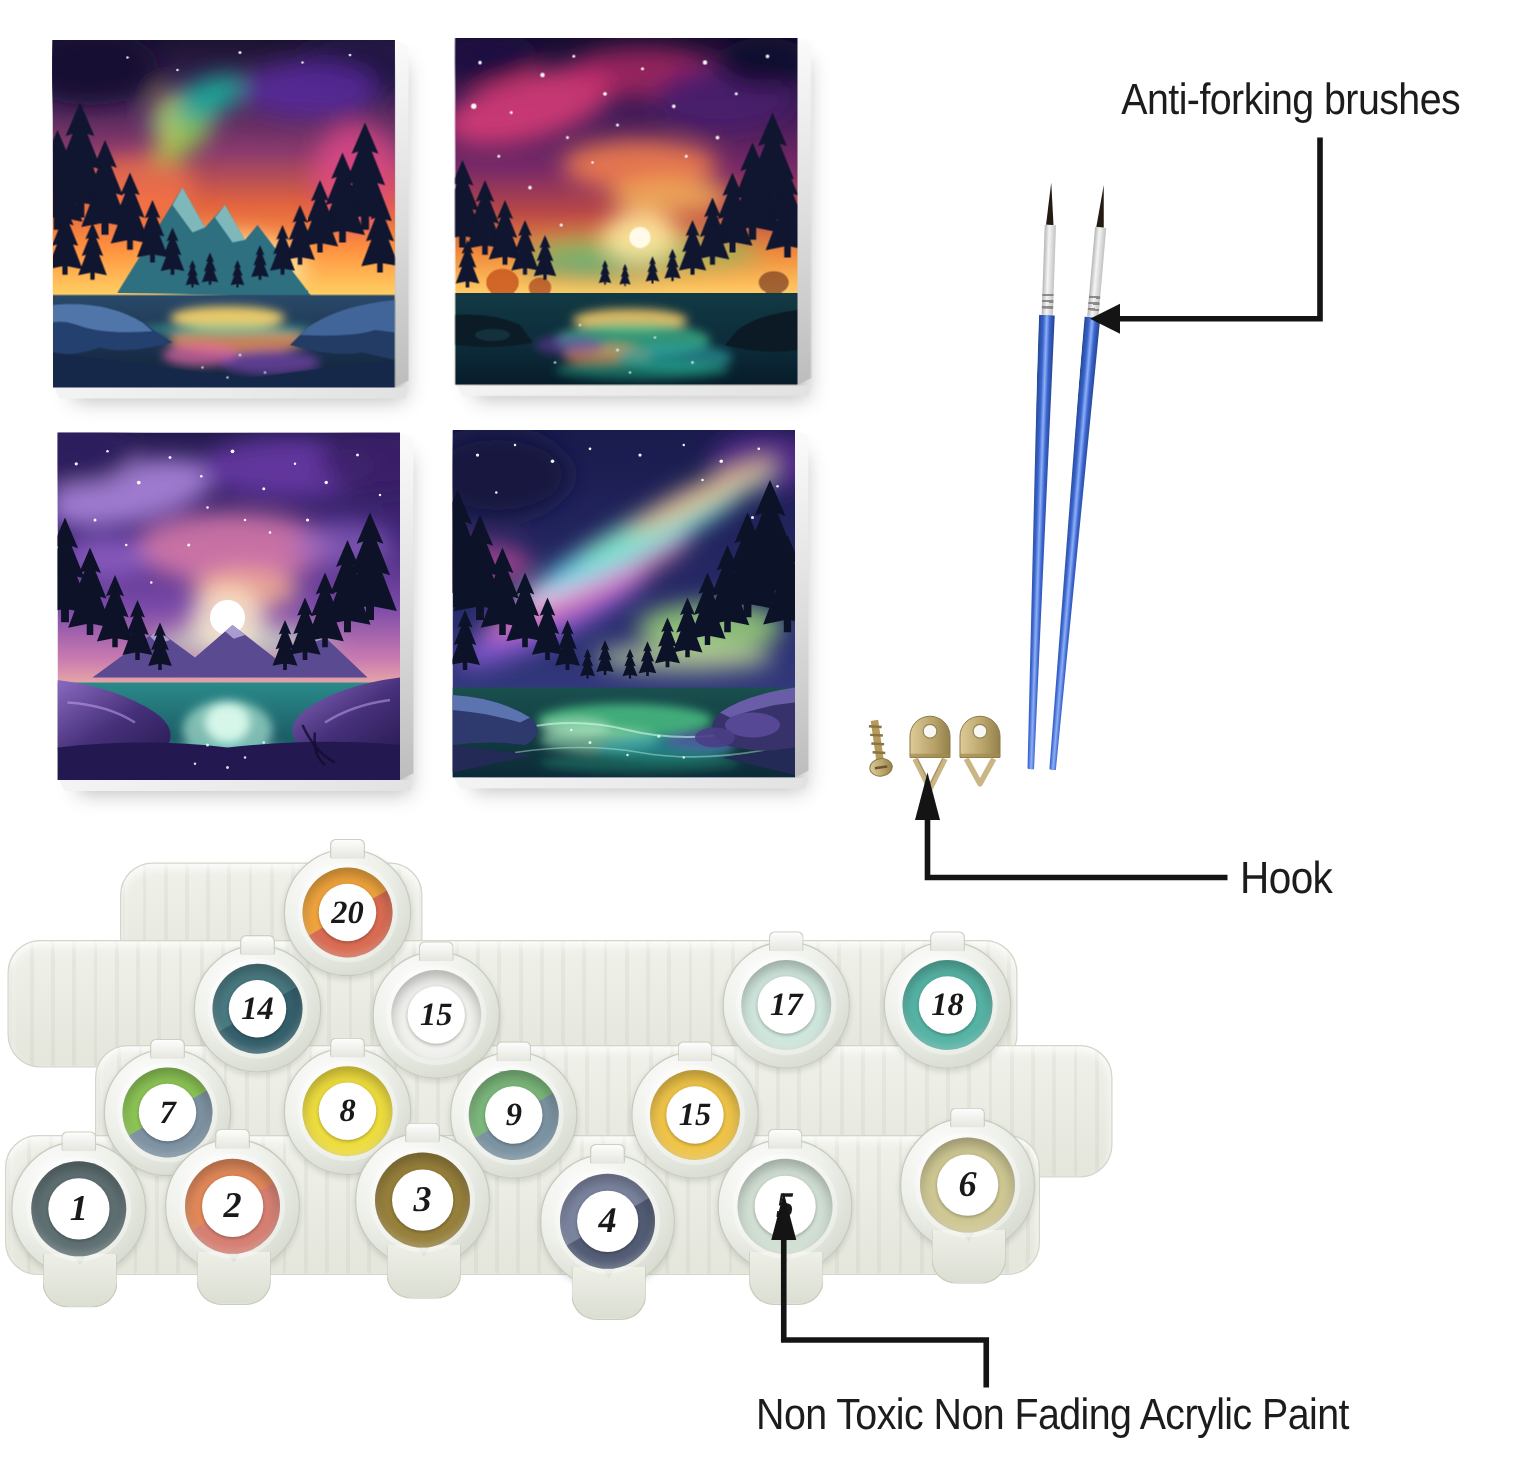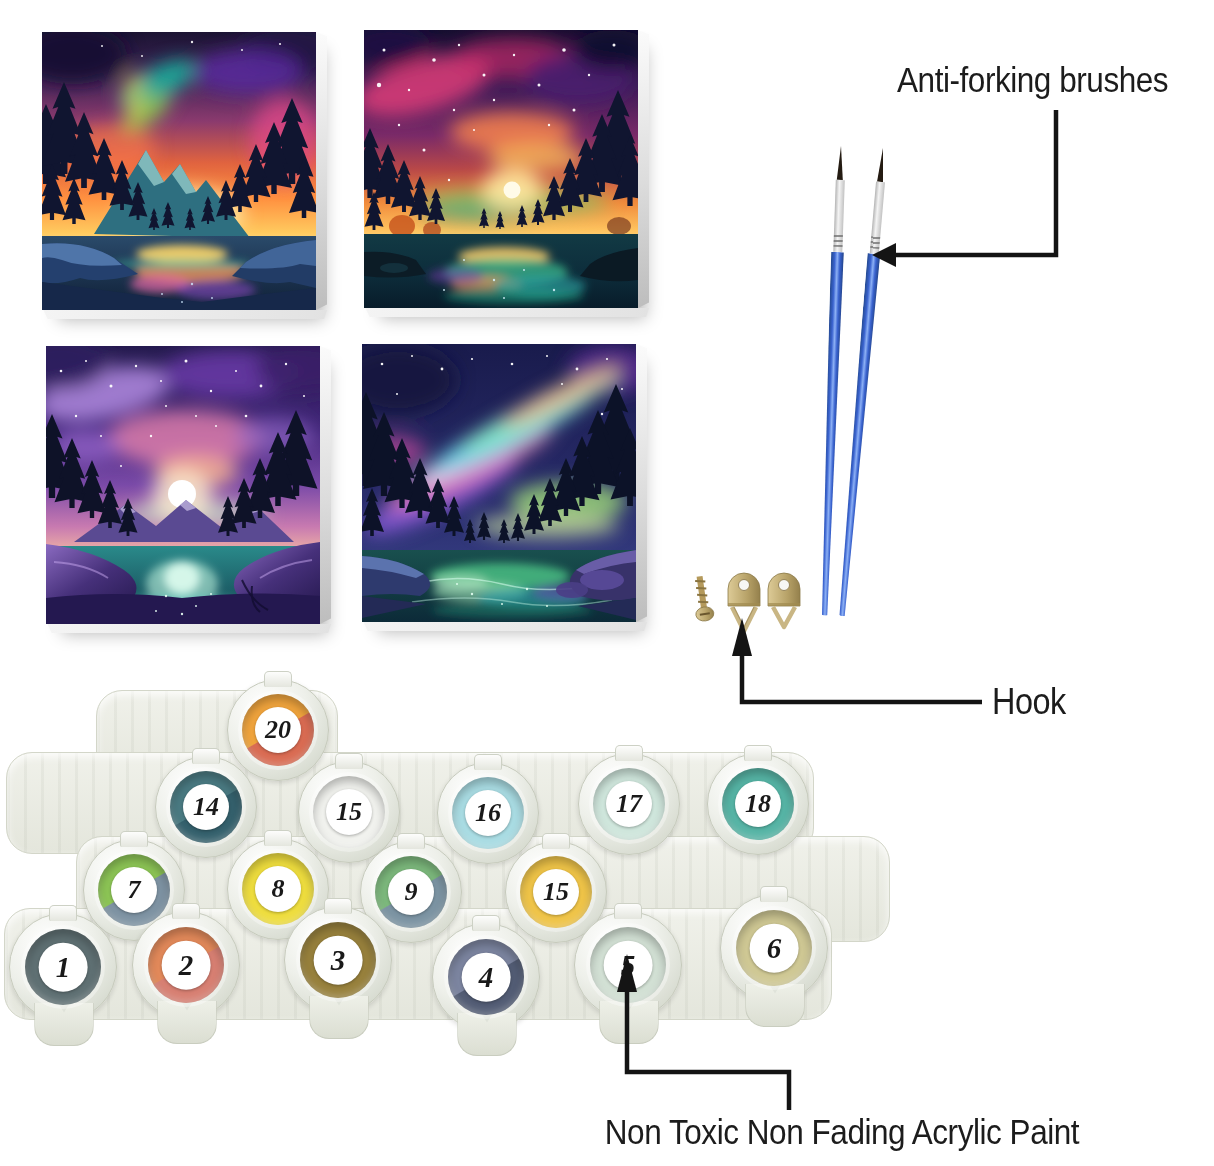--- a/index.html
+++ b/index.html
@@ -555,25 +555,20 @@
     <div class="pot" style="left:155px;top:96px;z-index:2">
       <span class="tab"></span>
       <span class="paint" style="background: linear-gradient(150deg, rgb(74, 122, 130) 50%, rgb(52, 96, 108) 51%);"></span>
       <span class="num">14</span>
     </div>
     <div class="pot" style="left:298px;top:101px;z-index:2">
       <span class="tab"></span>
       <span class="paint" style="background: rgb(241, 242, 238);"></span>
       <span class="num">15</span>
     </div>
-    <div class="pot" style="left:437px;top:102px;z-index:2">
-      <span class="tab"></span>
-      <span class="paint" style="background: rgb(169, 220, 227);"></span>
-      <span class="num">16</span>
-    </div>
     <div class="pot" style="left:578px;top:93px;z-index:2">
       <span class="tab"></span>
       <span class="paint" style="background: rgb(207, 230, 220);"></span>
       <span class="num">17</span>
     </div>
     <div class="pot" style="left:707px;top:93px;z-index:2">
       <span class="tab"></span>
       <span class="paint" style="background: rgb(86, 180, 165);"></span>
       <span class="num">18</span>
     </div>

